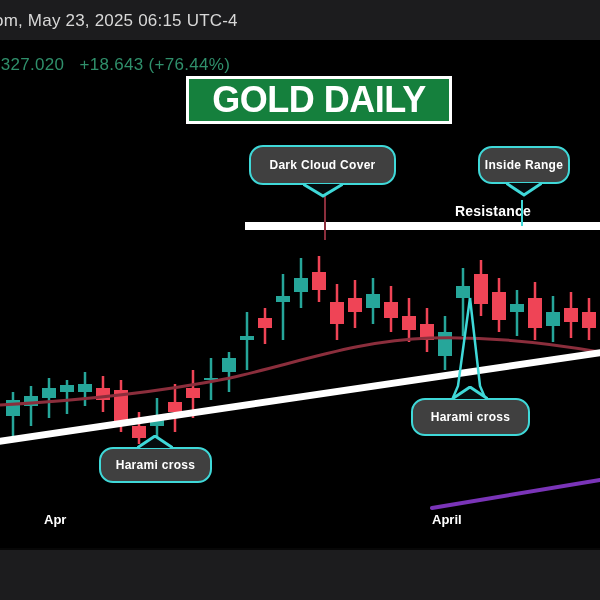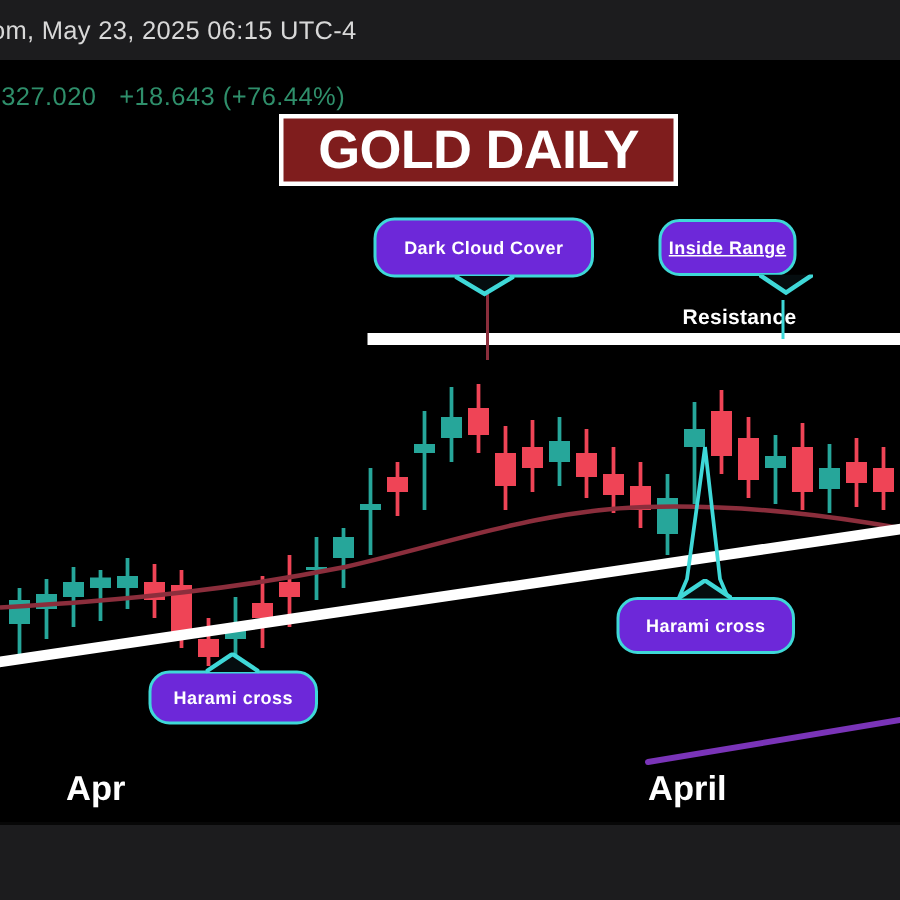--- a/index.html
+++ b/index.html
@@ -18,37 +18,37 @@
 
   
   .bottombar{position:absolute;left:0;bottom:0;width:600px;height:50px;background:#1c1c1e;}
   .botline{position:absolute;left:0;bottom:50px;width:600px;height:2px;background:#070707;}
 
   
   .plot{position:absolute;left:0;top:40px;width:600px;height:510px;background:#000;overflow:hidden;}
 
   
   .title-box{position:absolute;left:186px;top:76px;width:266px;height:48px;
-    border:3px solid #ffffff;background:#7f1d1d;box-sizing:border-box;
+    border:3px solid #ffffff;background:#15803d;box-sizing:border-box;
     display:flex;align-items:center;justify-content:center;z-index:40;}
   .title-text{color:#fff;font-size:36px;font-weight:bold;letter-spacing:-0.5px;
     line-height:1;font-family:"Liberation Sans",sans-serif;}
 
   
   .resist-label{position:absolute;left:455px;top:203px;color:#ffffff;font-size:14px;
     font-weight:bold;letter-spacing:.2px;z-index:30;}
 
   
   .callout{position:absolute;border:2px solid #3fd8d8;border-radius:14px;
-    background:#6d28d9;color:#ffffff;font-size:12px;font-weight:bold;
+    background:#404040;color:#ffffff;font-size:12px;font-weight:bold;
     display:flex;align-items:center;justify-content:center;letter-spacing:.3px;
     z-index:35;box-sizing:border-box;}
 
   
-  .axis-label{position:absolute;color:#ffffff;font-size:23px;font-weight:bold;z-index:30;}
+  .axis-label{position:absolute;color:#ffffff;font-size:13px;font-weight:bold;z-index:30;}
 </style>
 </head>
 <body>
 
 <div id="screen">
 
   <div class="plot">
     <svg id="chart-svg" width="600" height="510" style="position:absolute;left:0;top:0;">
         <line x1="13" x2="13" y1="352" y2="398" stroke="#26a69a" stroke-width="2.5"></line>
         <rect x="6" y="360" width="14" height="16" fill="#26a69a"></rect>
@@ -164,21 +164,21 @@
 
   <div class="resist-label">Resistance</div>
 
   <div class="callout" style="left:249px;top:145px;width:147px;height:40px;">
     <span>Dark Cloud Cover</span>
   </div>
   <svg width="40" height="14" style="position:absolute;left:303px;top:184px;z-index:36;">
     <polyline points="0,0 20,12 40,0" stroke="#3fd8d8" stroke-width="3" fill="#050d0f"></polyline>
   </svg>
 
-  <div class="callout" style="left:439px;top:146px;width:92px;height:38px;text-decoration:underline;">
+  <div class="callout" style="left:478px;top:146px;width:92px;height:38px;">
     <span>Inside Range</span>
   </div>
   <svg width="36" height="14" style="position:absolute;left:506px;top:183px;z-index:36;">
     <polyline points="0,0 18,12 36,0" stroke="#3fd8d8" stroke-width="3" fill="#050d0f"></polyline>
   </svg>
 
   <div class="callout" style="left:99px;top:447px;width:113px;height:36px;">
     <span>Harami cross</span>
   </div>
   <svg width="36" height="14" style="position:absolute;left:137px;top:435px;z-index:36;">

